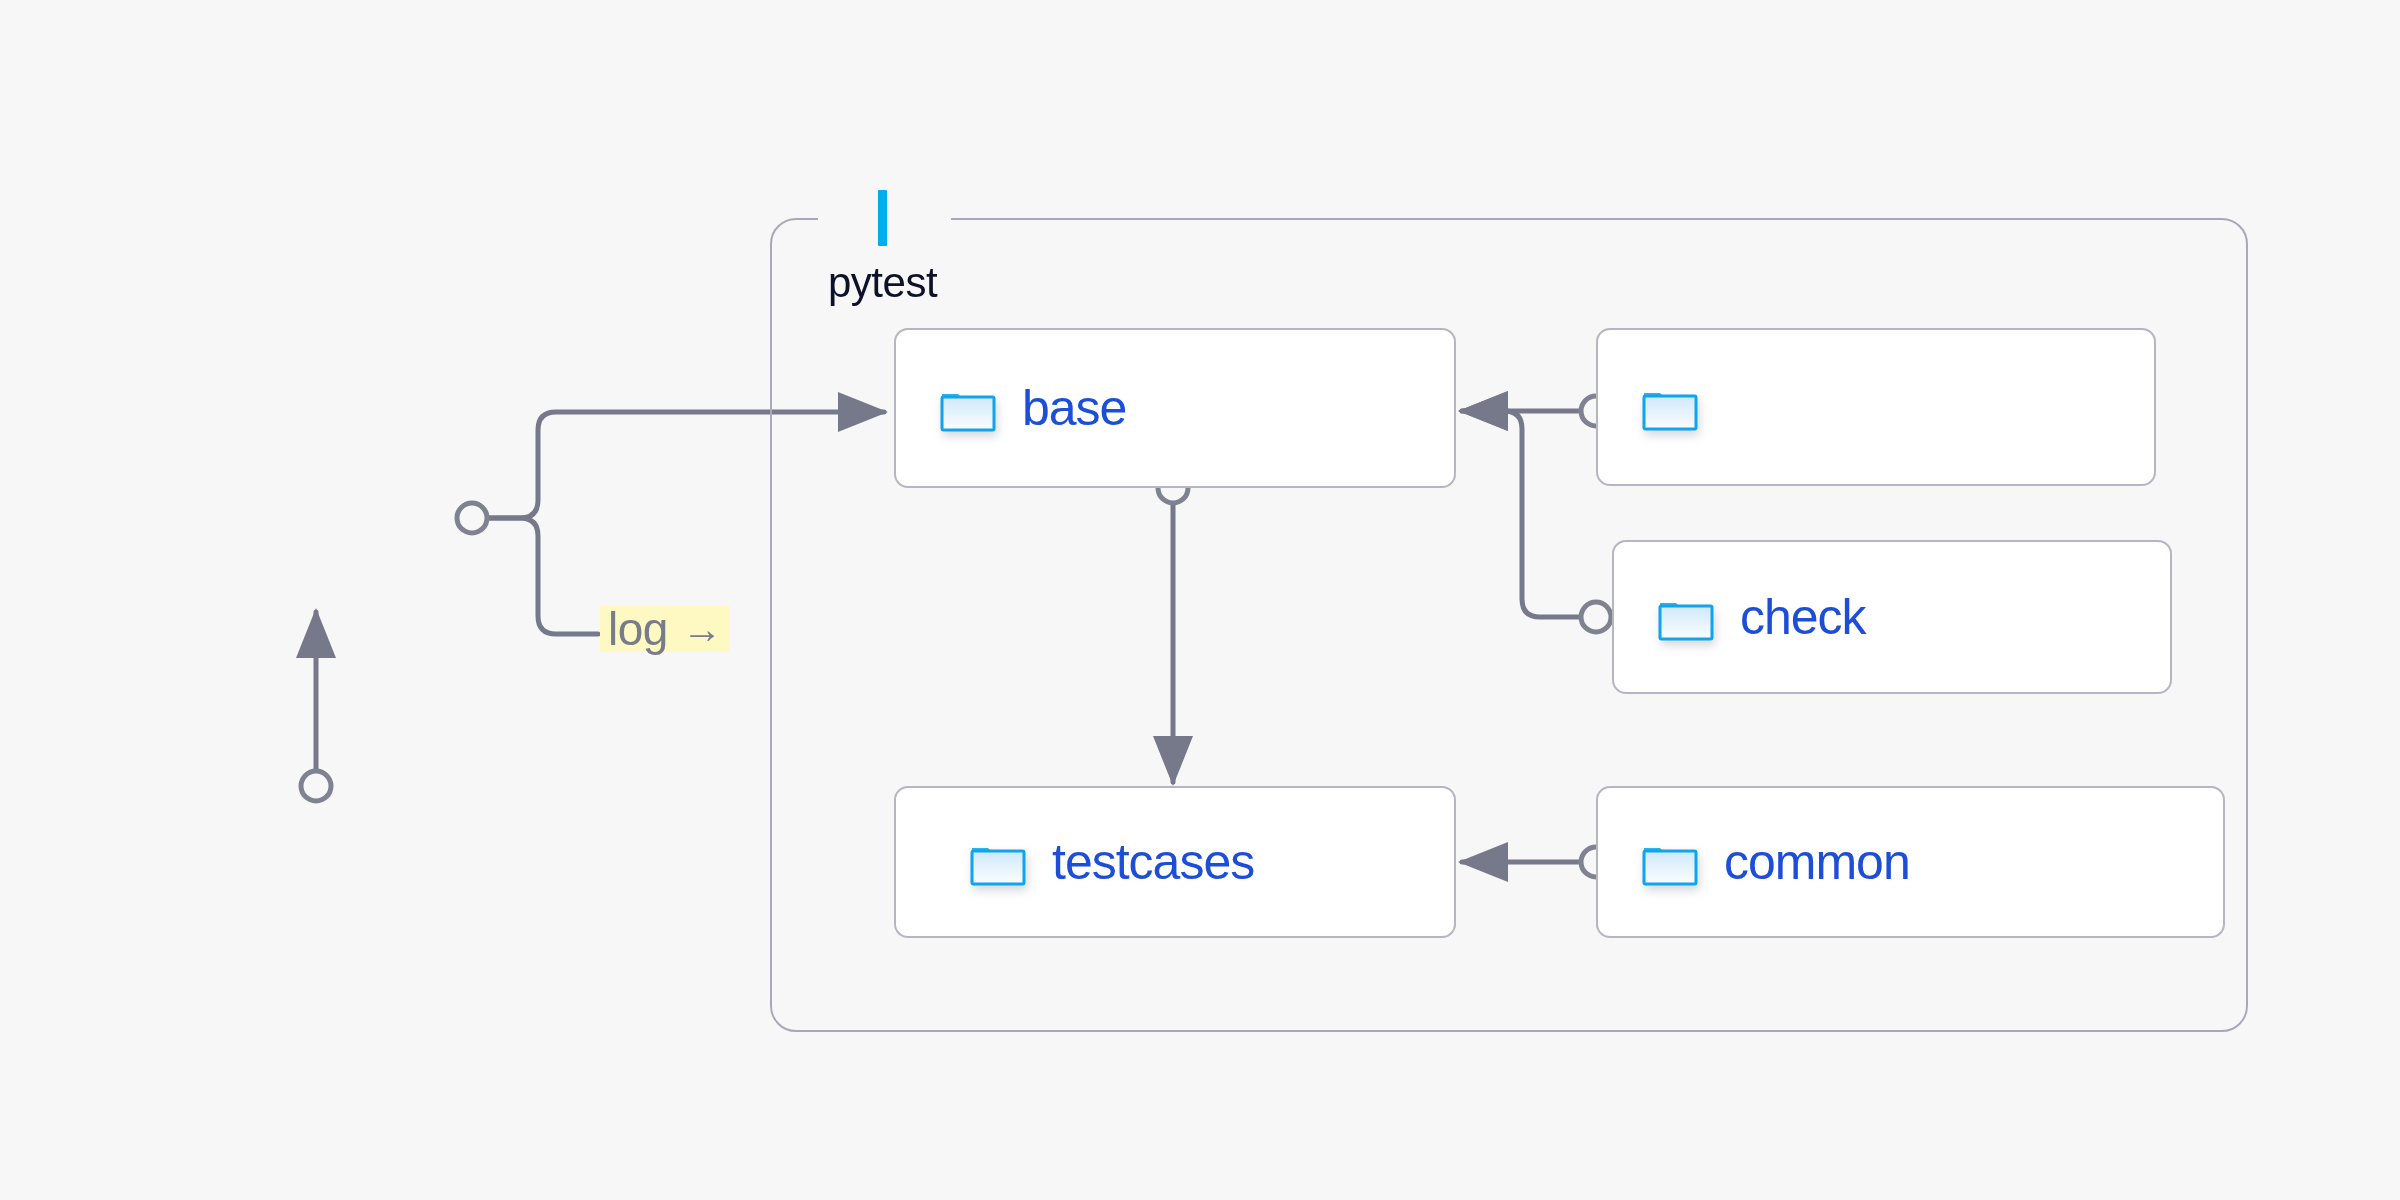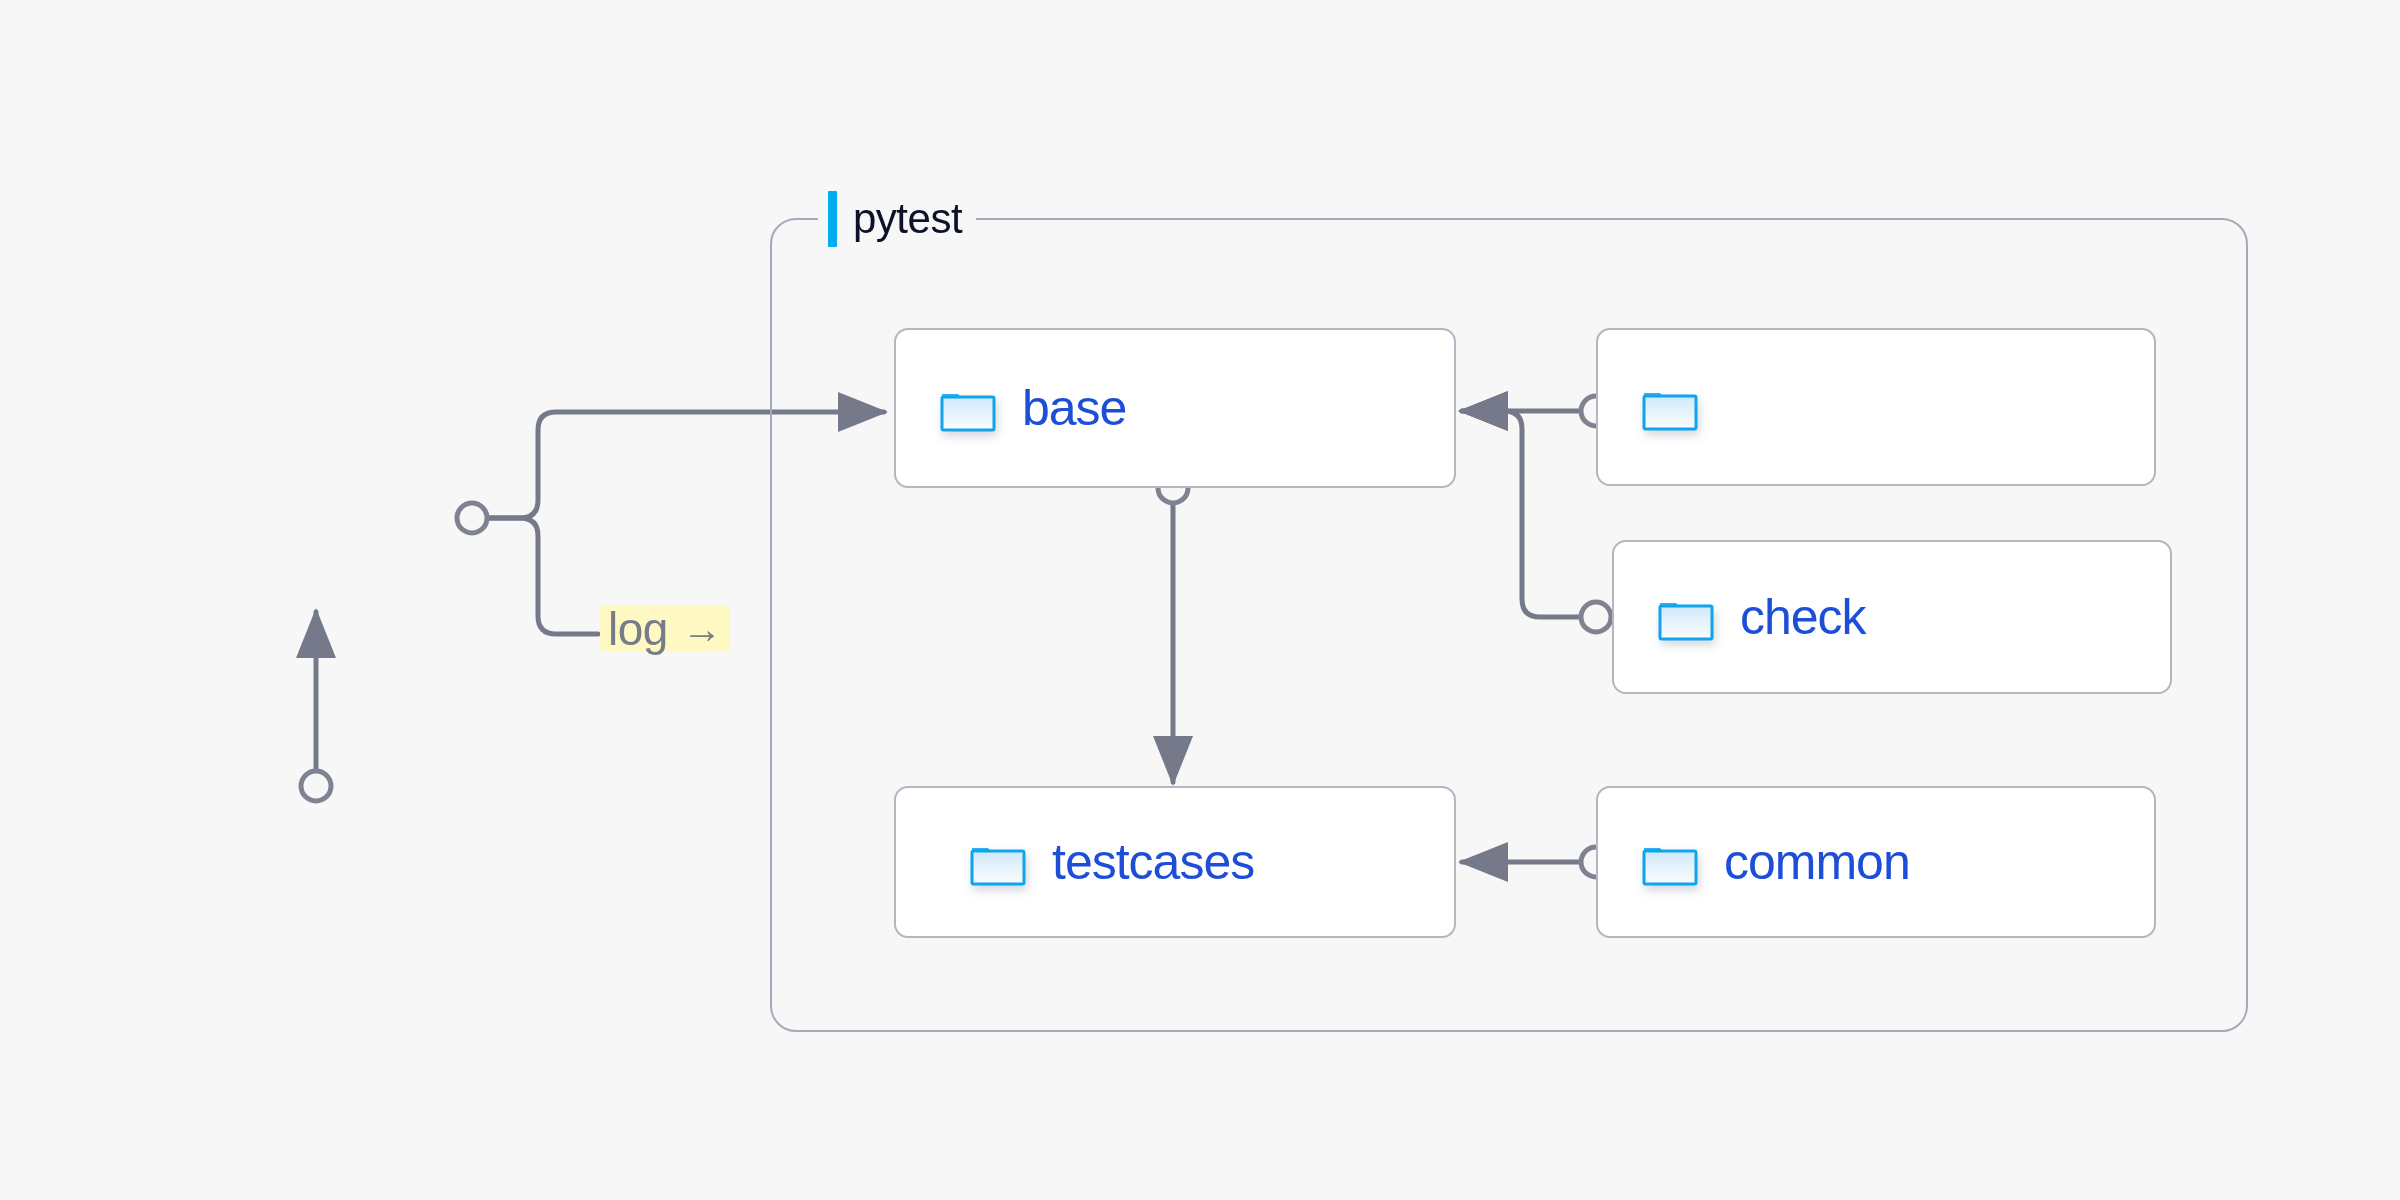--- a/index.html
+++ b/index.html
@@ -147,21 +147,21 @@
       <circle cx="316" cy="786" r="15"></circle>
       <circle cx="1173" cy="488" r="15"></circle>
       <circle cx="1596" cy="411" r="15"></circle>
       <circle cx="1596" cy="617" r="15"></circle>
       <circle cx="1596" cy="862" r="15"></circle>
     </g>
   </svg>
 
   <div class="group-box" style="left:770px; top:218px; width:1478px; height:814px;"></div>
 
-  <div class="group-label" style="left:818px; top:190px;">
+  <div class="group-label" style="left:818px; top:190px;flex-direction:column;">
     <span class="group-accent"></span>
     <span class="group-label-text">pytest</span>
   </div>
 
 
 
   <div class="node" style="left:894px; top:328px; width:562px; height:160px;">
     <div class="node-inner">
       <svg class="folder-icon" viewBox="0 0 56 48">
         <path d="M2 10 h16 l5 5 h31 v4 H2 z" fill="#2bb3ef"></path>
@@ -193,21 +193,21 @@
   <div class="node" style="left:1612px; top:540px; width:560px; height:154px;">
     <div class="node-inner">
       <svg class="folder-icon" viewBox="0 0 56 48">
         <path d="M2 10 h16 l5 5 h31 v4 H2 z" fill="#2bb3ef"></path>
         <rect x="2" y="13" width="52" height="33" rx="1.5" fill="url(#folderFill)" stroke="#11a4ee" stroke-width="3"></rect>
       </svg>
       <span class="node-label">check</span>
     </div>
   </div>
 
-  <div class="node" style="left:1596px; top:786px; width:560px; height:152px;">
+  <div class="node" style="left:1596px; top:786px; width:629px; height:152px;">
     <div class="node-inner">
       <svg class="folder-icon" viewBox="0 0 56 48">
         <path d="M2 10 h16 l5 5 h31 v4 H2 z" fill="#2bb3ef"></path>
         <rect x="2" y="13" width="52" height="33" rx="1.5" fill="url(#folderFill)" stroke="#11a4ee" stroke-width="3"></rect>
       </svg>
       <span class="node-label">common</span>
     </div>
   </div>
 
   <div class="edge-label" style="left:600px; top:606px;">

